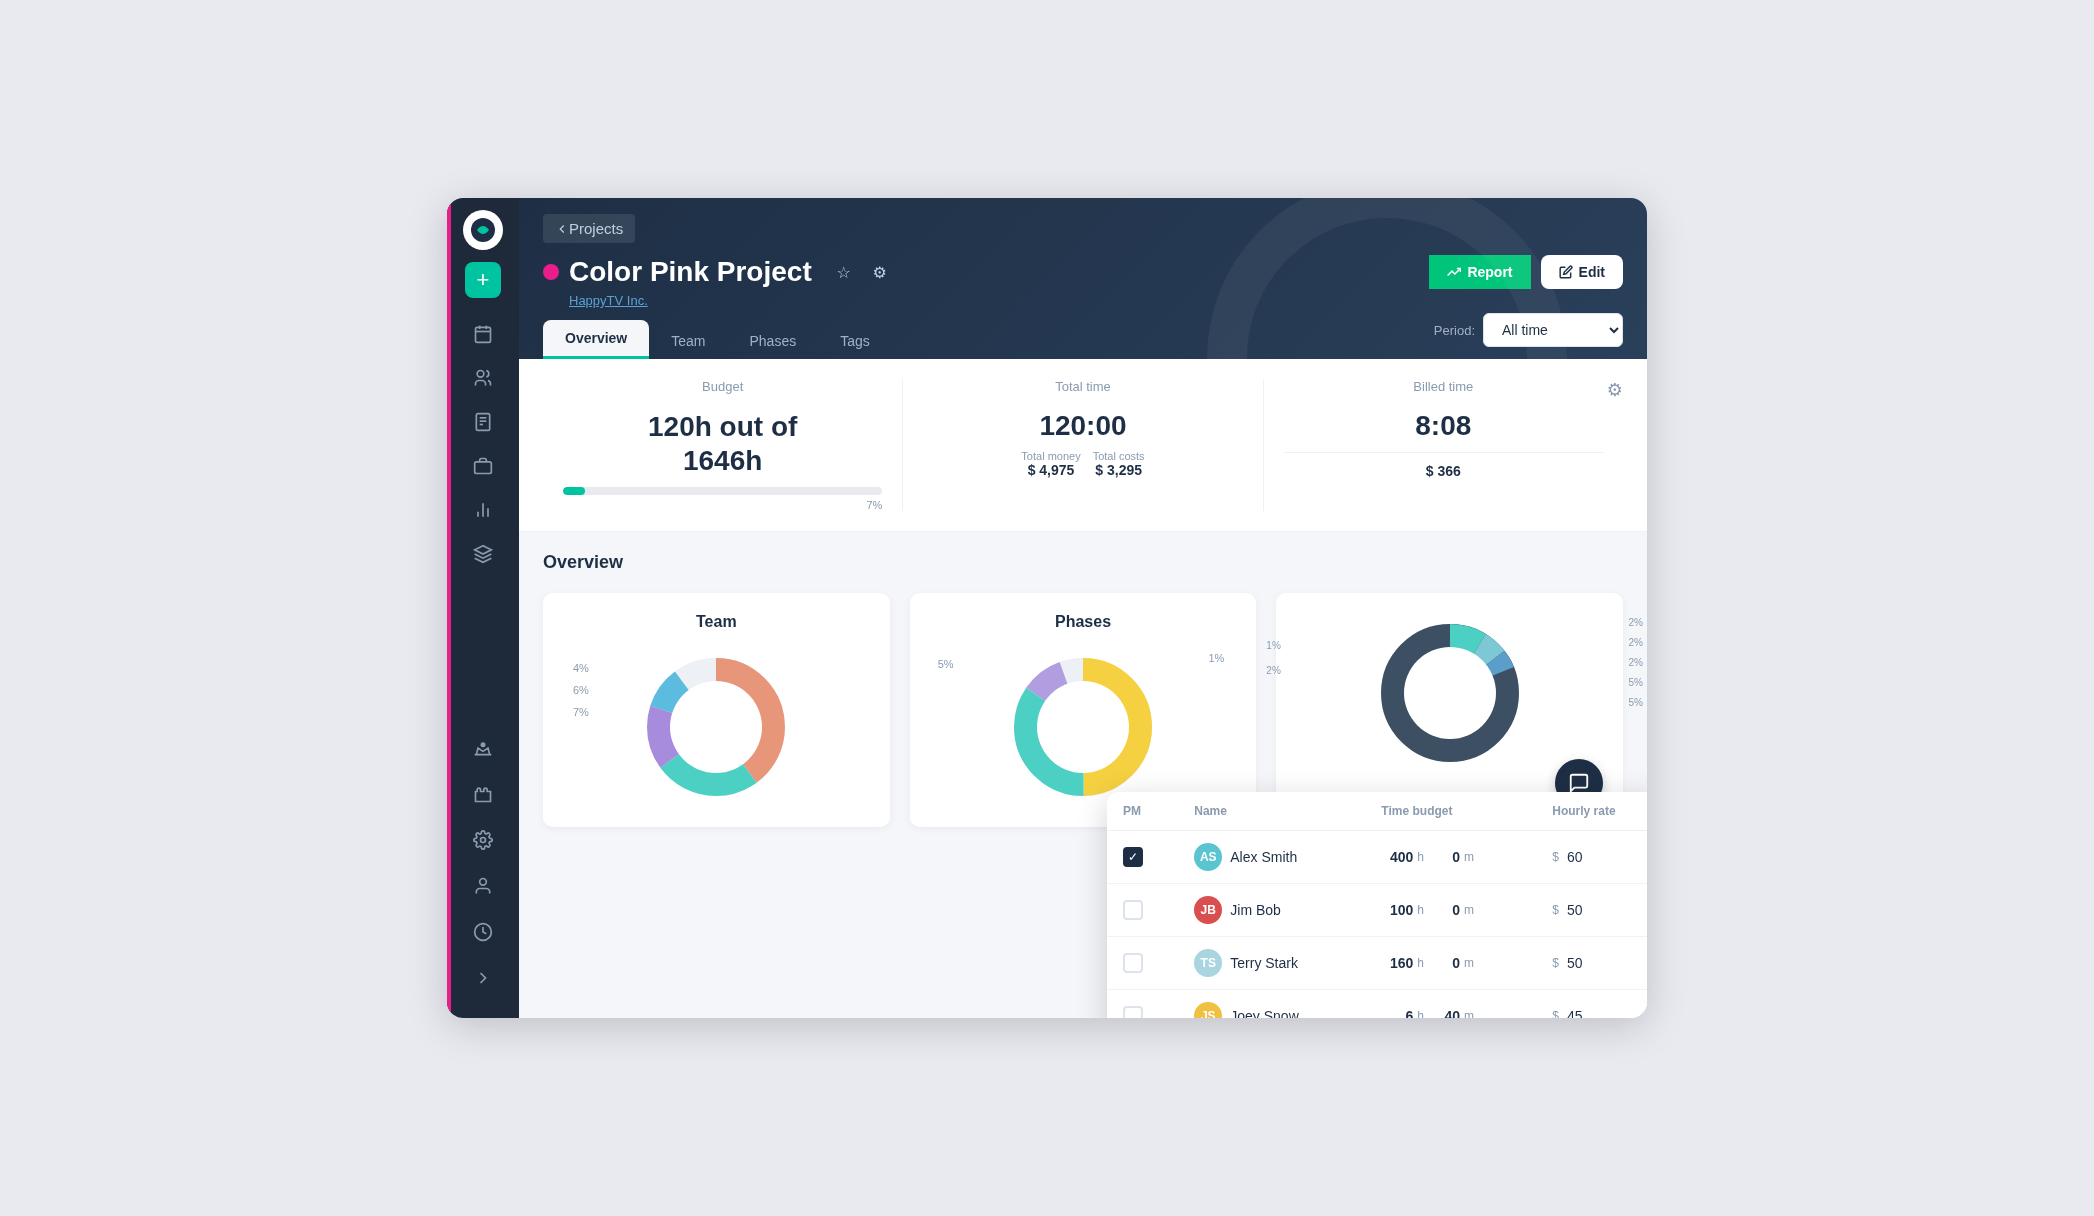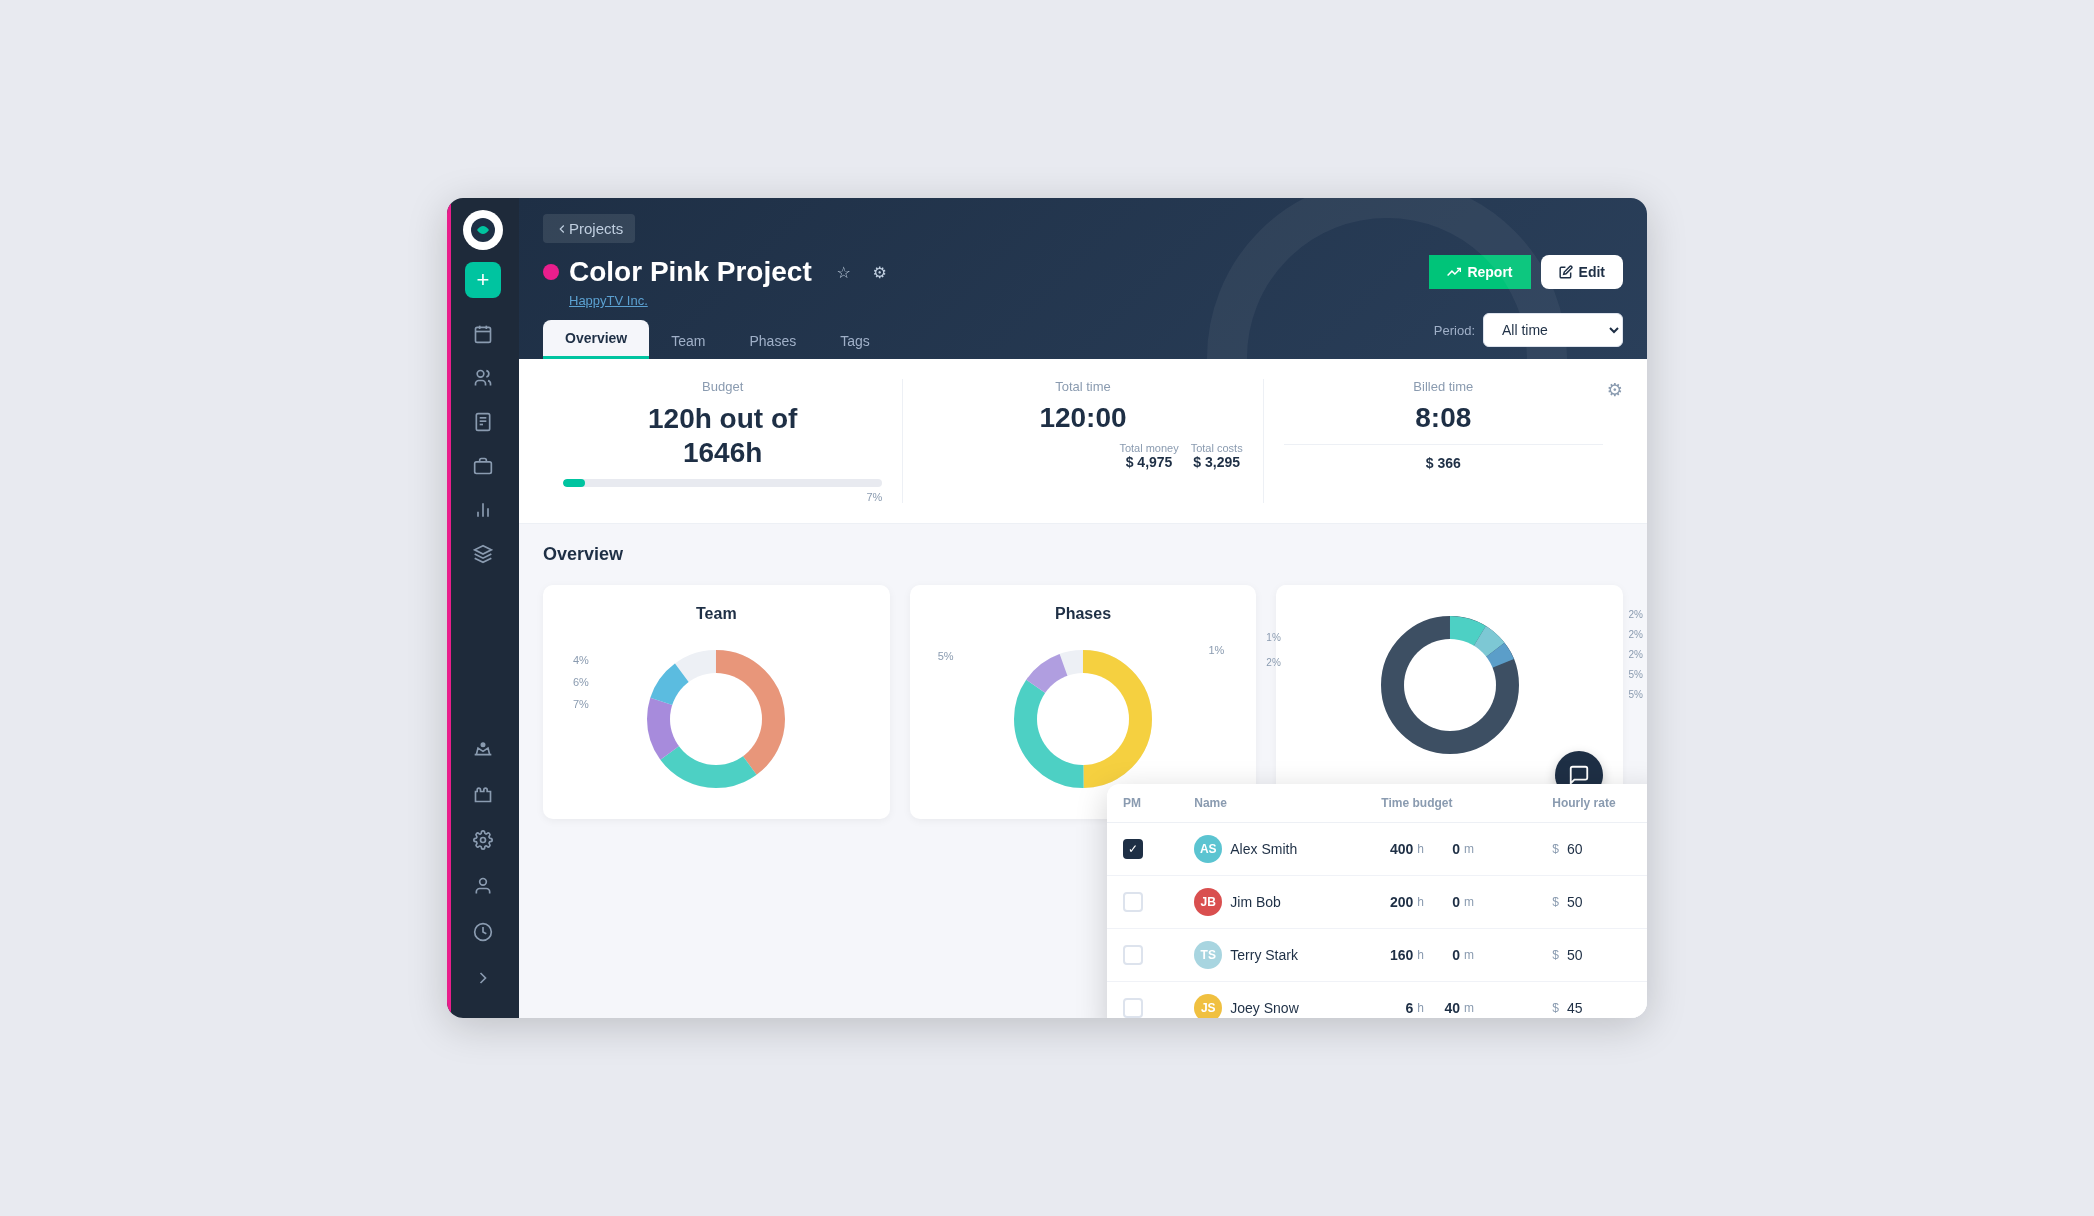--- a/index.html
+++ b/index.html
@@ -305,35 +305,35 @@
       padding: 0 20px;
       border-right: 1px solid #edf0f5;
     }
 
     .stat-block:first-child { padding-left: 0; }
     .stat-block:last-child { border-right: none; }
 
     .stat-label {
       font-size: 13px;
       color: #8a9bb0;
-      margin-bottom: 8px;
+      margin-bottom: 16px;
       text-align: center;
     }
 
     .stat-value {
       font-size: 28px;
       font-weight: 700;
       color: #1e2f45;
       text-align: center;
       margin-bottom: 4px;
     }
 
     .stat-sub {
       display: flex;
-      justify-content: flex-end;
+      justify-content: center;
       gap: 12px;
       margin-top: 8px;
     }
 
     .stat-sub-item { text-align: center; }
 
     .stat-sub-label {
       font-size: 11px;
       color: #8a9bb0;
     }
@@ -862,21 +862,21 @@
                 <div class="checkbox-cell"></div>
               </td>
               <td>
                 <div class="name-cell">
                   <span class="avatar-circle" style="background:#d94f4f;">JB</span>
                   <span>Jim Bob</span>
                 </div>
               </td>
               <td>
                 <div class="time-cell">
-                  <span class="time-num">200</span>
+                  <span class="time-num">100</span>
                   <span class="time-unit">h</span>
                   <span class="time-num">0</span>
                   <span class="time-unit">m</span>
                 </div>
               </td>
               <td>
                 <div class="time-cell">
                   <span class="dollar-sign">$</span>
                   <span>50</span>
                 </div>

